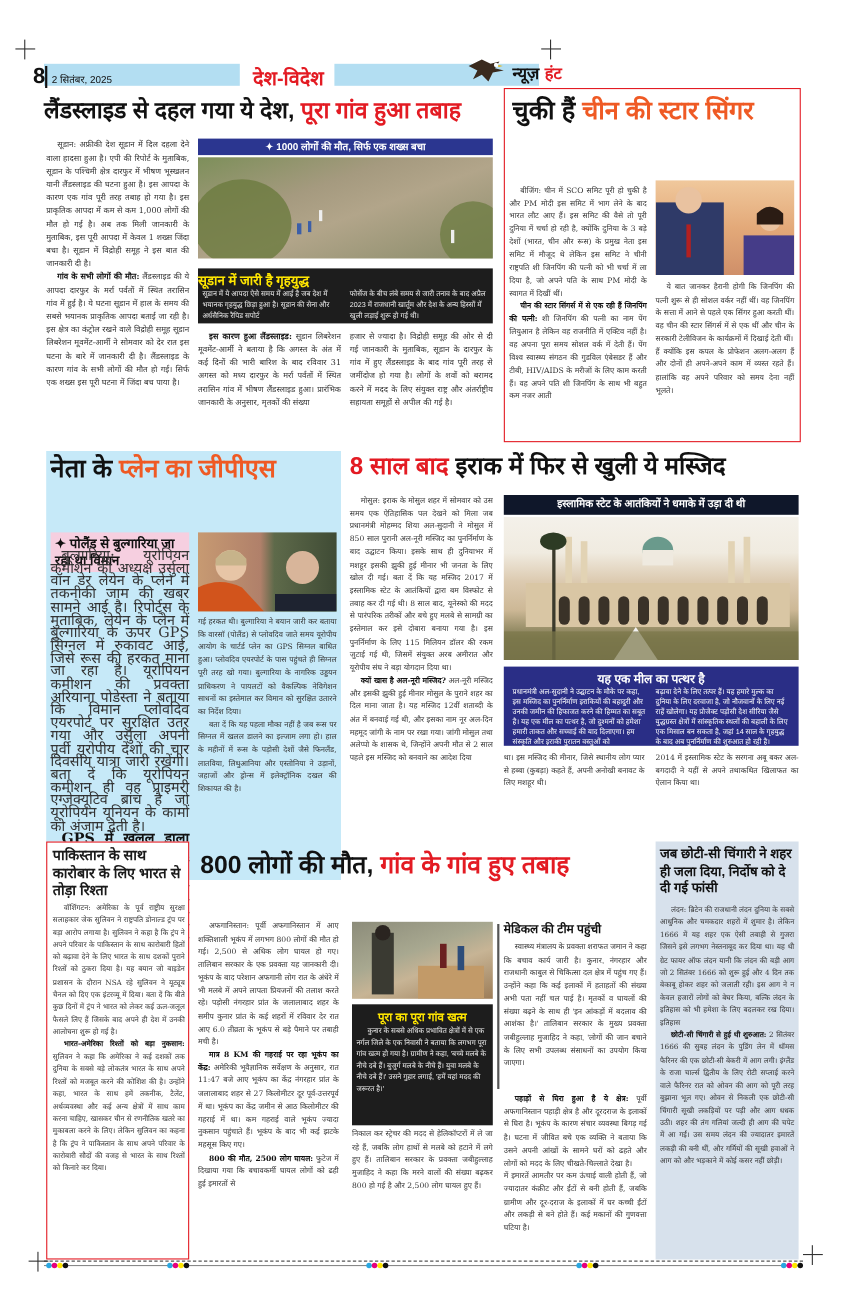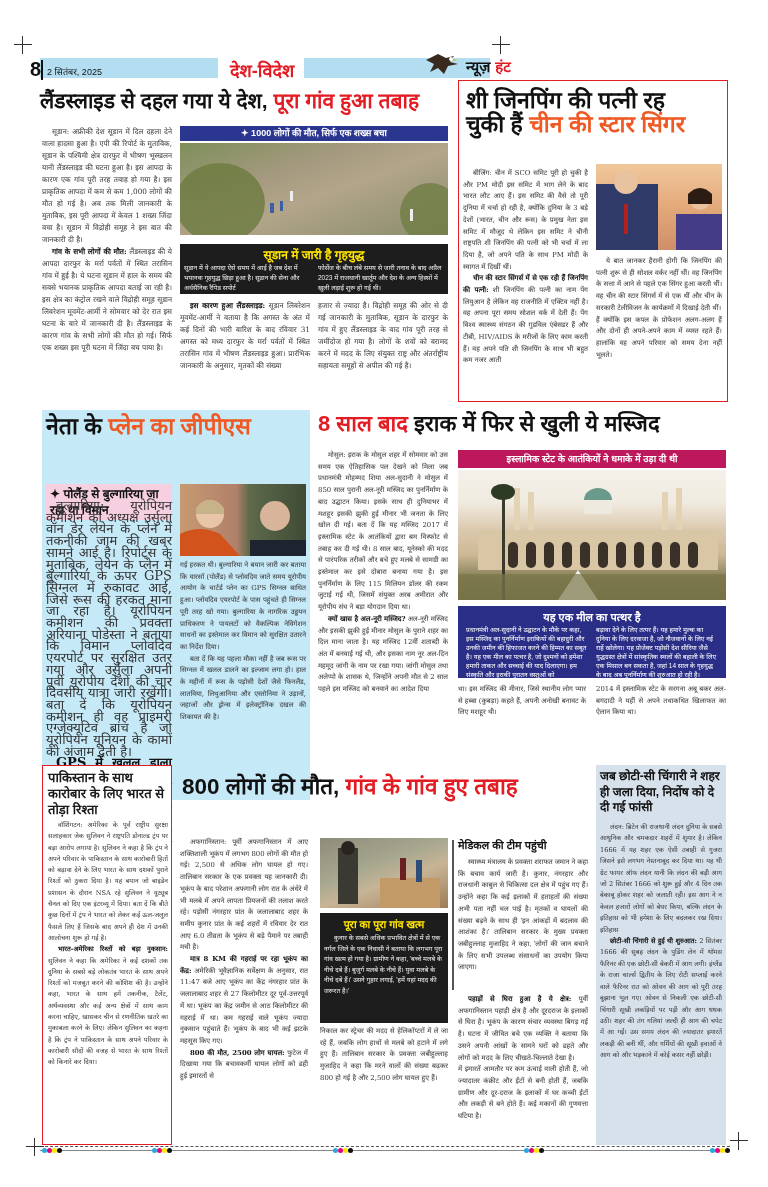--- a/index.html
+++ b/index.html
@@ -17,24 +17,24 @@
 .orange{color:#ef5a24}
 .body{font-family:"DejaVu Serif",serif;font-size:7.3px;line-height:12px;color:#333;text-align:justify}
 .body b{color:#111}
 .photo{position:absolute;overflow:hidden}
 .ph-land{background:linear-gradient(160deg,#7d8f5a 0%,#a59a7f 35%,#b2a58a 55%,#8a8c6a 100%)}
 .ph-jp{background:linear-gradient(180deg,#f0c89c 0%,#e3a979 50%,#cf8f69 100%)}
 .ph-eu{background:linear-gradient(90deg,#c79a72 0%,#b0806a 45%,#5e6a4a 55%,#3f4b35 100%)}
 .ph-mosque{background:linear-gradient(180deg,#f4f1ea 0%,#f0ebe0 25%,#dccab0 45%,#cdb896 65%,#7e7a52 85%,#6d6a49 100%)}
 .ph-afg{background:linear-gradient(160deg,#8c8c7a 0%,#a8a890 40%,#c7b495 60%,#9d7d58 100%)}
 .darkbox{position:absolute;background:#1d1d1d;color:#eee}
-.darkbox .t{font-family:"Liberation Sans",sans-serif;font-weight:bold;color:#ffe600;text-align:center}
+.darkbox .t{font-family:"Liberation Sans",sans-serif;font-weight:bold;color:#ffe600;text-align:left}
 .darkbox .c{font-family:"Liberation Sans",sans-serif;font-size:8px;line-height:13px;color:#eee}
 .bluebox{position:absolute;background:#2a2e86;color:#fff}
-.greenbar{position:absolute;background:#be185d;color:#fff;font-family:"Liberation Sans",sans-serif;font-weight:bold;font-size:10.5px;text-align:center;line-height:18px}
+.greenbar{position:absolute;background:#0f172a;color:#fff;font-family:"Liberation Sans",sans-serif;font-weight:bold;font-size:10.5px;text-align:center;line-height:18px}
 .navybar{position:absolute;background:#2b3690;color:#fff;font-family:"Liberation Sans",sans-serif;font-weight:bold;font-size:11px;text-align:center;line-height:18px}
 .redframe{position:absolute;border:1.5px solid #e31b23}
 .lightblue{position:absolute;background:#c6e9f8}
 .pinkbox{position:absolute;background:#f6cfe0}
 .grayblue{position:absolute;background:#d7e1ec}
 .regmark{position:absolute;width:18px;height:18px}
 .regmark:before{content:"";position:absolute;left:8px;top:0;width:1px;height:18px;background:#333}
 .regmark:after{content:"";position:absolute;left:0;top:8px;width:18px;height:1px;background:#333}
 .dots{position:absolute;display:flex;gap:0}
 .dots span{width:5px;height:5px;border-radius:50%;display:inline-block}
@@ -99,21 +99,20 @@
     <p style="text-indent:10px"><b>इस कारण हुआ लैंडस्लाइड:</b><span> सूडान लिबरेशन मूवमेंट-आर्मी ने बताया है कि अगस्त के अंत में कई दिनों की भारी बारिश के बाद रविवार 31 अगस्त को मध्य दारफुर के मर्रा पर्वतों में स्थित तरासिन गांव में भीषण लैंडस्लाइड हुआ। प्रारंभिक जानकारी के अनुसार, मृतकों की संख्या</span></p>
   </div>
   <div class="abs body" style="left:318px;top:300px;width:130px">
     <p>हजार से ज्यादा है। विद्रोही समूह की ओर से दी गई जानकारी के मुताबिक, सूडान के दारफुर के गांव में हुए लैंडस्लाइड के बाद गांव पूरी तरह से जमींदोज हो गया है। लोगों के शवों को बरामद करने में मदद के लिए संयुक्त राष्ट्र और अंतर्राष्ट्रीय सहायता समूहों से अपील की गई है।</p>
   </div>
 </div>
 
 <div class="redframe" style="left:458px;top:80px;width:270px;height:322px"></div>
 <div>
   <div class="abs h1" style="left:466px;top:88px;width:258px;font-size:23px">
-    <div>शी जिनपिंग की पत्नी रह</div>
     <div><span>चुकी हैं </span><span class="orange">चीन की स्टार सिंगर</span></div>
   </div>
   <div class="abs body" style="left:463px;top:168px;width:125px;font-size:6.9px;line-height:11.7px">
     <p style="text-indent:10px">बीजिंग: चीन में SCO समिट पूरी हो चुकी है और PM मोदी इस समिट में भाग लेने के बाद भारत लौट आए हैं। इस समिट की वैसे तो पूरी दुनिया में चर्चा हो रही है, क्योंकि दुनिया के 3 बड़े देशों (भारत, चीन और रूस) के प्रमुख नेता इस समिट में मौजूद थे लेकिन इस समिट ने चीनी राष्ट्रपति शी जिनपिंग की पत्नी को भी चर्चा में ला दिया है, जो अपने पति के साथ PM मोदी के स्वागत में दिखीं थीं।</p>
     <p style="text-indent:10px"><b>चीन की स्टार सिंगर्स में से एक रही हैं जिनपिंग की पत्नी:</b><span> शी जिनपिंग की पत्नी का नाम पेंग लियुआन है लेकिन वह राजनीति में एक्टिव नहीं है। वह अपना पूरा समय सोशल वर्क में देती हैं। पेंग विश्व स्वास्थ्य संगठन की गुडविल एंबेसडर हैं और टीबी, HIV/AIDS के मरीजों के लिए काम करती हैं। वह अपने पति शी जिनपिंग के साथ भी बहुत कम नजर आती</span></p>
   </div>
   <div class="photo ph-jp" style="left:596px;top:164px;width:126px;height:86px">
     <svg width="126" height="86">
         <rect x="0" y="20" width="62" height="66" fill="#2f3a68"></rect>
         <circle cx="30" cy="18" r="12" fill="#e9c2a0"></circle>

